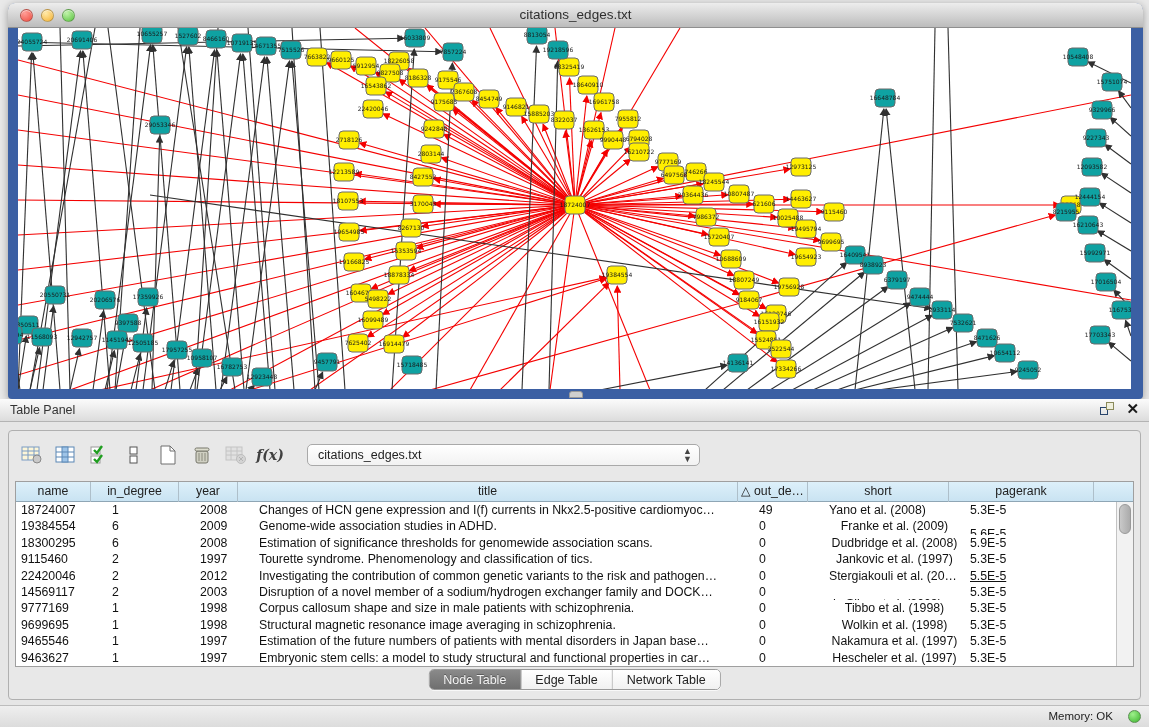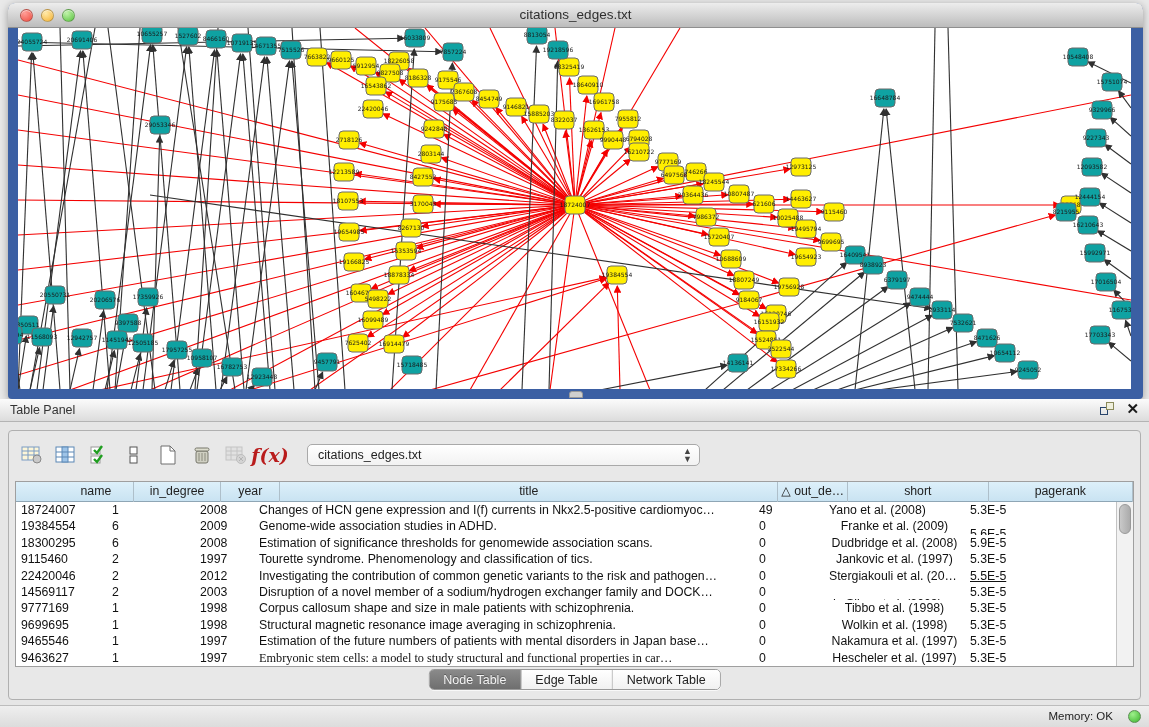--- a/index.html
+++ b/index.html
@@ -44,21 +44,21 @@
   .close-x { font-size:15px; font-weight:bold; color:#1a1a1a; line-height:13px; cursor:default;}
 
   .panel-box { position:absolute; left:8px; top:31px; right:8px; bottom:5px;
     background:#e8e8e8; border:1px solid #b0b0b0; border-radius:4px; }
 
   .toolbar { position:absolute; left:8px; top:6px; height:36px; right:8px; display:flex; align-items:center; }
   .tb-icon { width:30px; height:30px; margin-right:4px; display:flex; align-items:center;
     justify-content:center; border-radius:4px; }
   .tb-icon svg { display:block; }
   .fx { font-family:"DejaVu Serif", serif; font-style:italic; font-weight:bold;
-    font-size:19px; color:#b91c1c; }
+    font-size:14px; color:#404040; }
   .table-select { margin-left:18px; width:393px; height:22px; background:linear-gradient(#ffffff,#f2f2f2);
     border:1px solid #a9a9a9; border-radius:5px; position:relative;
     font-size:12.5px; color:#222; line-height:20px; padding-left:10px; }
   .table-select .arrows { position:absolute; right:7px; top:2px; font-size:9px; color:#444;
     line-height:8px; text-align:center; }
 
   .grid-wrap { position:absolute; left:6px; right:6px; top:50px; height:186px; background:#fff;
     border:1px solid #9f9f9f; }
   .grid-header { display:flex; height:20px;
     background:linear-gradient(#ddf0fa,#c9e3f2); border-bottom:1px solid #8fa6b5; }
@@ -845,21 +845,21 @@
             <span class="fx">f(x)</span>
           </span>
         <div class="table-select">
           <span>citations_edges.txt</span>
           <span class="arrows">▲<br>▼</span>
         </div>
       </div>
 
       <div class="grid-wrap">
         <div class="grid-header" id="grid-header">
-            <div class="gh-cell" style="width: 75px; margin-left: 43px;">name</div>
+            <div class="gh-cell" style="width: 75px;">name</div>
             <div class="gh-cell" style="width: 88px;">in_degree</div>
             <div class="gh-cell" style="width: 59px;">year</div>
             <div class="gh-cell" style="width: 500px;">title</div>
             <div class="gh-cell" style="width: 70px;">△ out_de…</div>
             <div class="gh-cell" style="width: 141px;">short</div>
             <div class="gh-cell" style="width: 145px;">pagerank</div>
           </div>
         <div class="grid-body" id="grid-body">
             <div class="grid-row">
               <div class="gr-cell" style="width: 91px;">18724007</div>
@@ -939,21 +939,21 @@
               <div class="gr-cell" style="width: 59px;">1997</div>
               <div class="gr-cell" style="width: 500px;">Estimation of the future numbers of patients with mental disorders in Japan base…</div>
               <div class="gr-cell" style="width: 70px;">0</div>
               <div class="gr-cell" style="width: 141px; text-align: center;">Nakamura et al. (1997)</div>
               <div class="gr-cell" style="width: 145px;">5.3E-5</div>
             </div>
             <div class="grid-row">
               <div class="gr-cell" style="width: 91px;">9463627</div>
               <div class="gr-cell" style="width: 88px;">1</div>
               <div class="gr-cell" style="width: 59px;">1997</div>
-              <div class="gr-cell" style="width: 500px; font-family: Liberation Serif, serif;">Embryonic stem cells: a model to study structural and functional properties in car…</div>
+              <div class="gr-cell" style="width: 500px;">Embryonic stem cells: a model to study structural and functional properties in car…</div>
               <div class="gr-cell" style="width: 70px;">0</div>
               <div class="gr-cell" style="width: 141px; text-align: center;">Hescheler et al. (1997)</div>
               <div class="gr-cell" style="width: 145px;">5.3E-5</div>
             </div>
           </div>
         <div class="vscroll">
           <div class="vthumb"></div>
         </div>
       </div>
 

